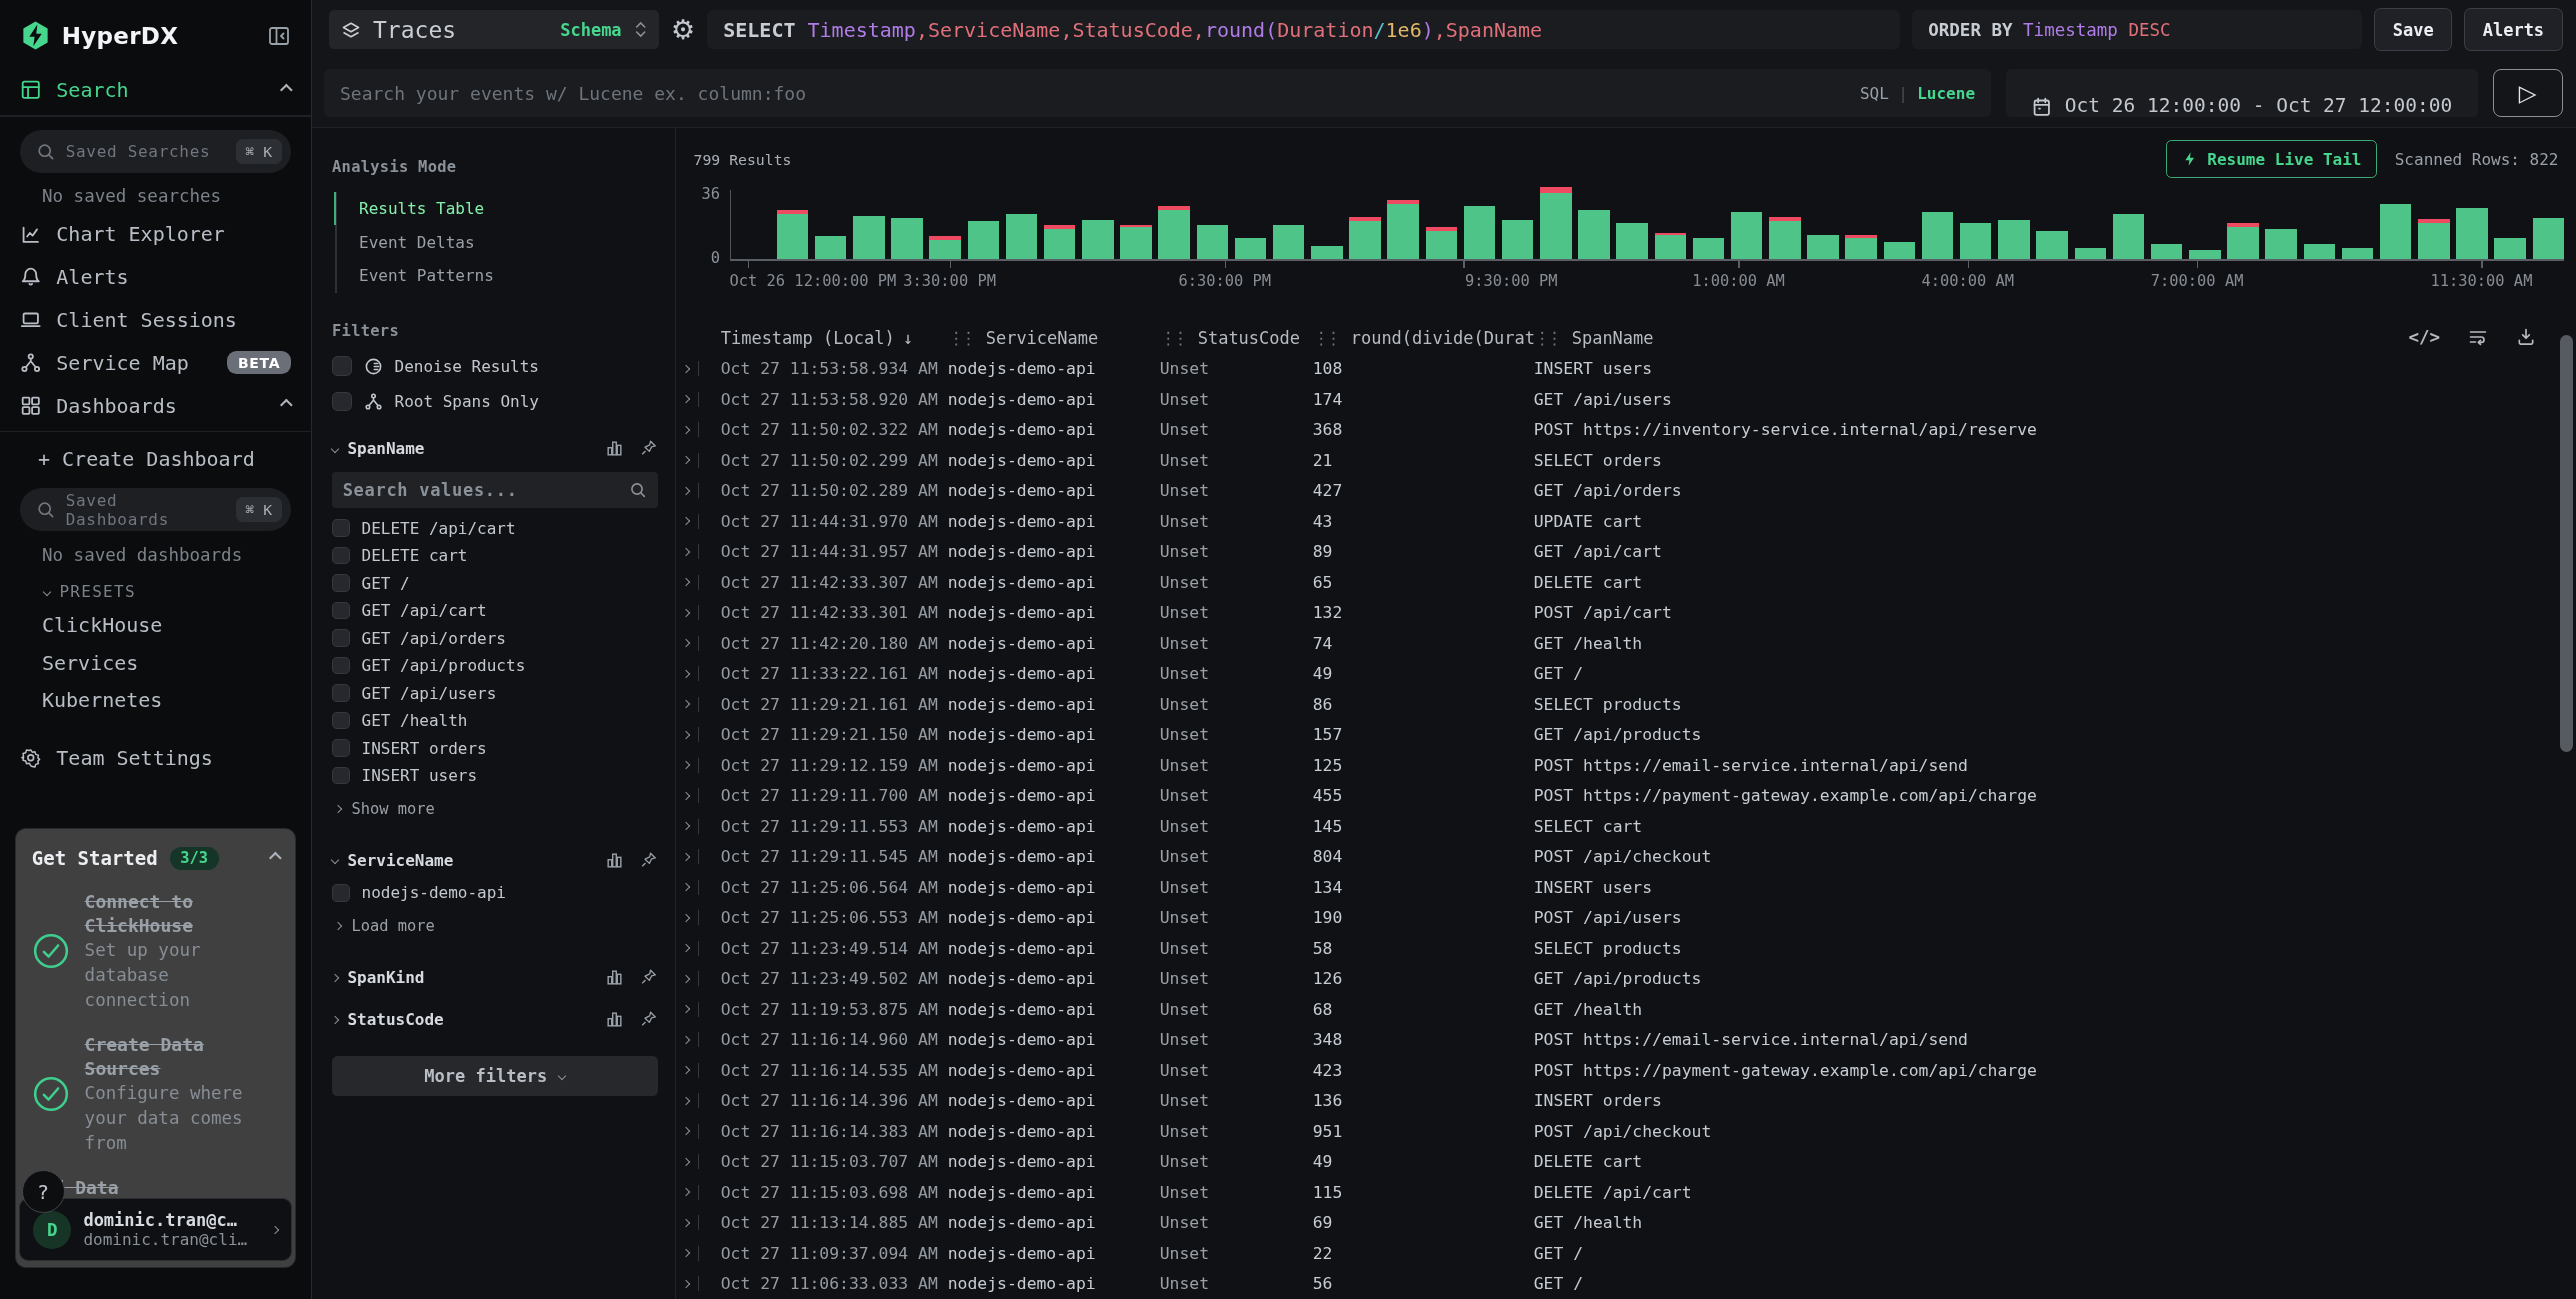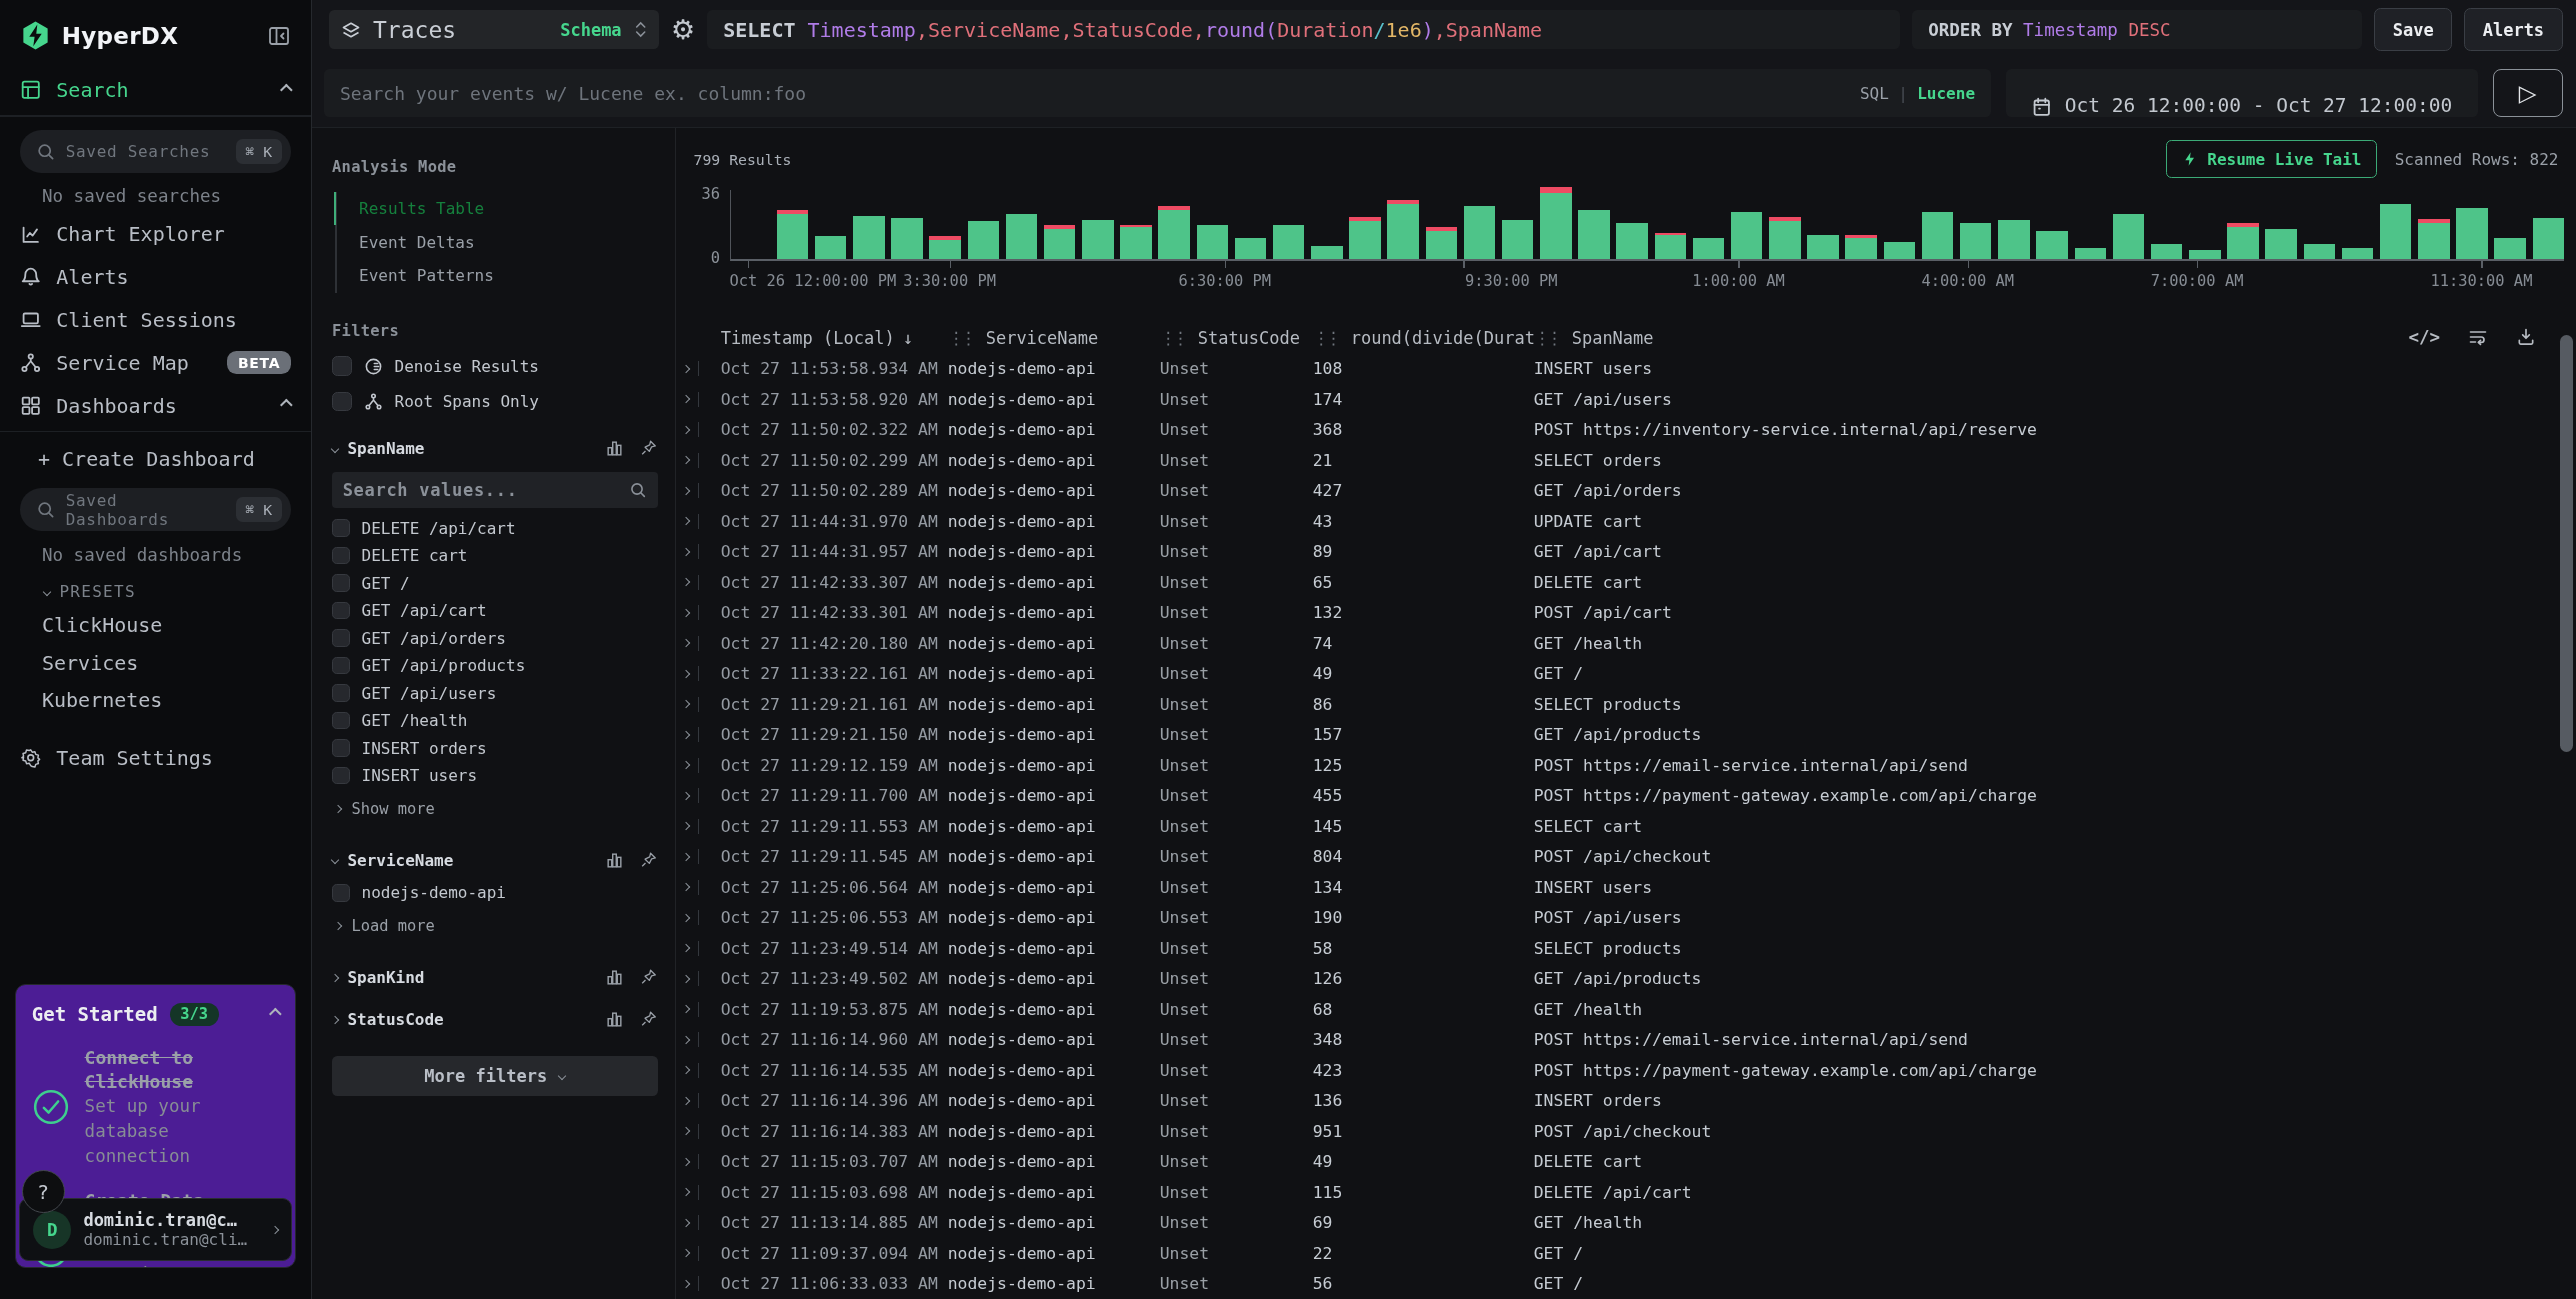--- a/index.html
+++ b/index.html
@@ -28,21 +28,21 @@
   .pill{margin:9.4px 20px 4px;height:43px;border-radius:671px;background:var(--bg-pill);display:flex;align-items:center;gap:10.7px;padding:0 9.4px 0 16px;color:var(--text3)}
   .pill-text{font-size:16px;letter-spacing:0.7px;flex:1}
   .kbd{background:#2c2f34;border-radius:6.7px;padding:4px 9.4px;font-size:14.8px;color:#aab0b8;white-space:nowrap}
   .muted{font-size:17.5px;color:#7c828a;padding:9.4px 0 6.7px 42px}
   .beta{margin-left:auto;background:#6b7078;color:#fff;font-family:"DejaVu Sans","Liberation Sans",sans-serif;font-weight:bold;font-size:14px;border-radius:9.4px;padding:3.4px 10.7px;letter-spacing:0.7px}
   .create-dash{font-size:20px;color:#b9bec6;padding:10.7px 20px 8px 38px}
   .presets-hd{display:flex;align-items:center;gap:9.4px;font-size:16px;color:#7c828a;letter-spacing:1.3px;padding:10.7px 0 5.4px 44px}
   .preset-item{font-size:20px;color:#b9bec6;padding:6.7px 0 6.7px 42px}
   .team{margin-top:17.5px}
   .bottom{margin-top:auto;position:relative;padding-bottom:31px}
-  .gs-card{margin:0 14.8px;height:284px;overflow:hidden;border:1.3px solid var(--border);border-radius:10.7px;padding:17.5px 16px;background:#4c1d95}
+  .gs-card{margin:0 14.8px;height:440px;overflow:hidden;border:1.3px solid var(--border);border-radius:10.7px;padding:17.5px 16px;background:#404040}
   .gs-head{display:flex;align-items:center;gap:12px}
   .gs-title{font-size:19px;font-weight:bold;color:#eceef1}
   .gs-badge{background:#143527;color:var(--green);border-radius:671px;padding:2.7px 10.7px;font-size:15.4px;font-weight:bold}
   .gs-item{display:flex;gap:14.8px;margin-top:20px;align-items:center}
   .gs-check{flex:0 0 38px;color:var(--green-dim)}
   .gs-txt{flex:1;max-width:189px}
   .gs-t{font-size:18px;font-weight:600;color:#9aa0a8;text-decoration:line-through;line-height:24px}
   .gs-d{font-size:17.5px;color:#878d95;line-height:25px}
   .help-fab{position:absolute;left:21.5px;bottom:86px;width:43px;height:43px;border-radius:50%;border:1.3px solid #43474d;background:#0d0e10;display:flex;align-items:center;justify-content:center;font-size:20px;color:#c3c8cf;z-index:3}
   .user-card{position:absolute;left:19px;right:19px;bottom:38px;height:63px;border:1.3px solid #2a2d32;border-radius:9.4px;background:#0e1013;display:flex;align-items:center;gap:12px;padding:0 13.4px;z-index:2}
@@ -78,21 +78,21 @@
   .lang-toggle .lucene{color:var(--green);font-weight:600}
   .date-box{width:472px;flex:0 0 472px;height:48px;background:var(--bg-input);border-radius:5.4px;display:flex;align-items:flex-end;justify-content:center;gap:12px;font-size:19.5px;color:#c3c8cf}
   .run-btn{width:70px;height:48px;background:transparent;border:1.3px solid #8b9198;border-radius:8px;color:#e4e7eb;font-size:23px;display:flex;align-items:center;justify-content:center}
 
   
   .content{flex:1;display:flex;min-height:0}
   .filters{width:364px;flex:0 0 364px;border-right:1.3px solid #212327;padding:29.5px 17.5px 0 20px;overflow:hidden}
   .f-title{font-size:15.4px;font-weight:bold;color:#8b9199;letter-spacing:0.3px}
   .mode-list{border-left:2.7px solid #2e3136;margin:16px 0 0 2.7px}
   .mode-item{font-size:16px;color:#9aa0a8;padding:7.4px 0 7.4px 23px;margin-left:-2.7px;border-left:2.7px solid transparent}
-  .mode-item.active{color:#15803d;border-left-color:#3fae7a}
+  .mode-item.active{color:#86efac;border-left-color:#3fae7a}
   .f-title.mt{margin-top:29.5px}
   .toggle-row{display:flex;align-items:center;gap:12px;margin-top:16px;font-size:16px;color:#c3c8cf}
   .cbx{width:19.5px;height:19.5px;border-radius:5.4px;background:#26282d;border:1.3px solid #36393f;flex:0 0 auto}
   .tgl-ic{color:#c3c8cf;display:flex}
   .grp-hd{display:flex;align-items:center;margin-top:28px}
   .grp-title{font-size:16px;font-weight:bold;color:#d6dae0;margin-left:9.4px}
   .grp-icons{margin-left:auto;display:flex;gap:16px;color:#9aa0a8}
   .val-search{margin:13.4px 0 6.7px;height:36px;background:#202226;border-radius:4px;display:flex;align-items:center;padding:0 10.7px;color:#8b9199}
   .val-search .vs-txt{flex:1;font-size:17px;font-weight:600;letter-spacing:0.7px}
   .fv{display:flex;align-items:center;gap:12px;height:27.5px;font-size:16px;color:#c3c8cf}

